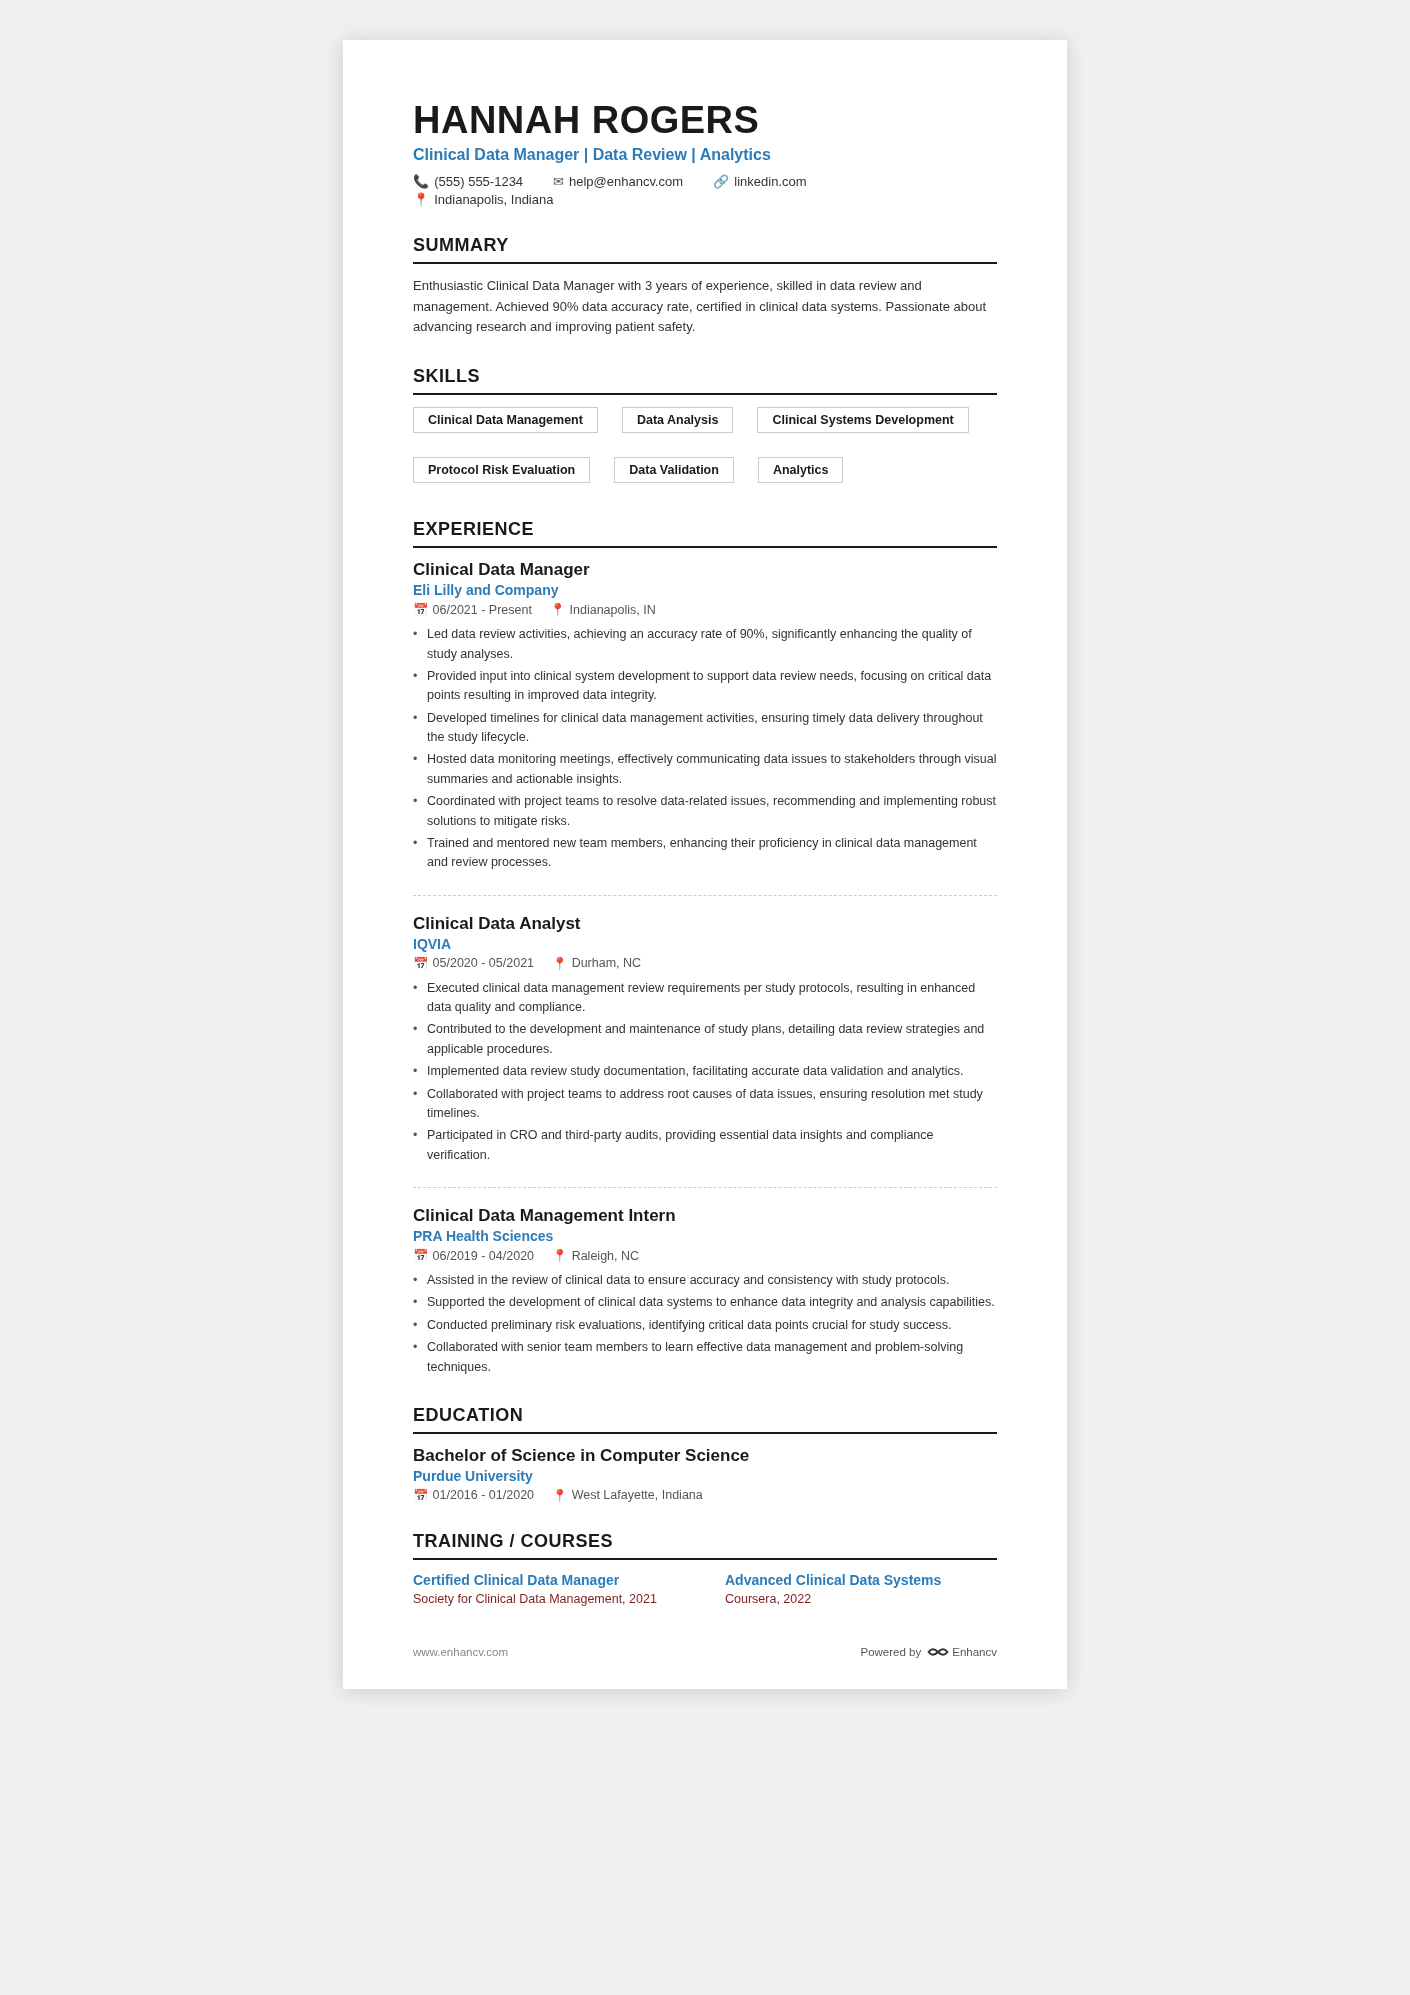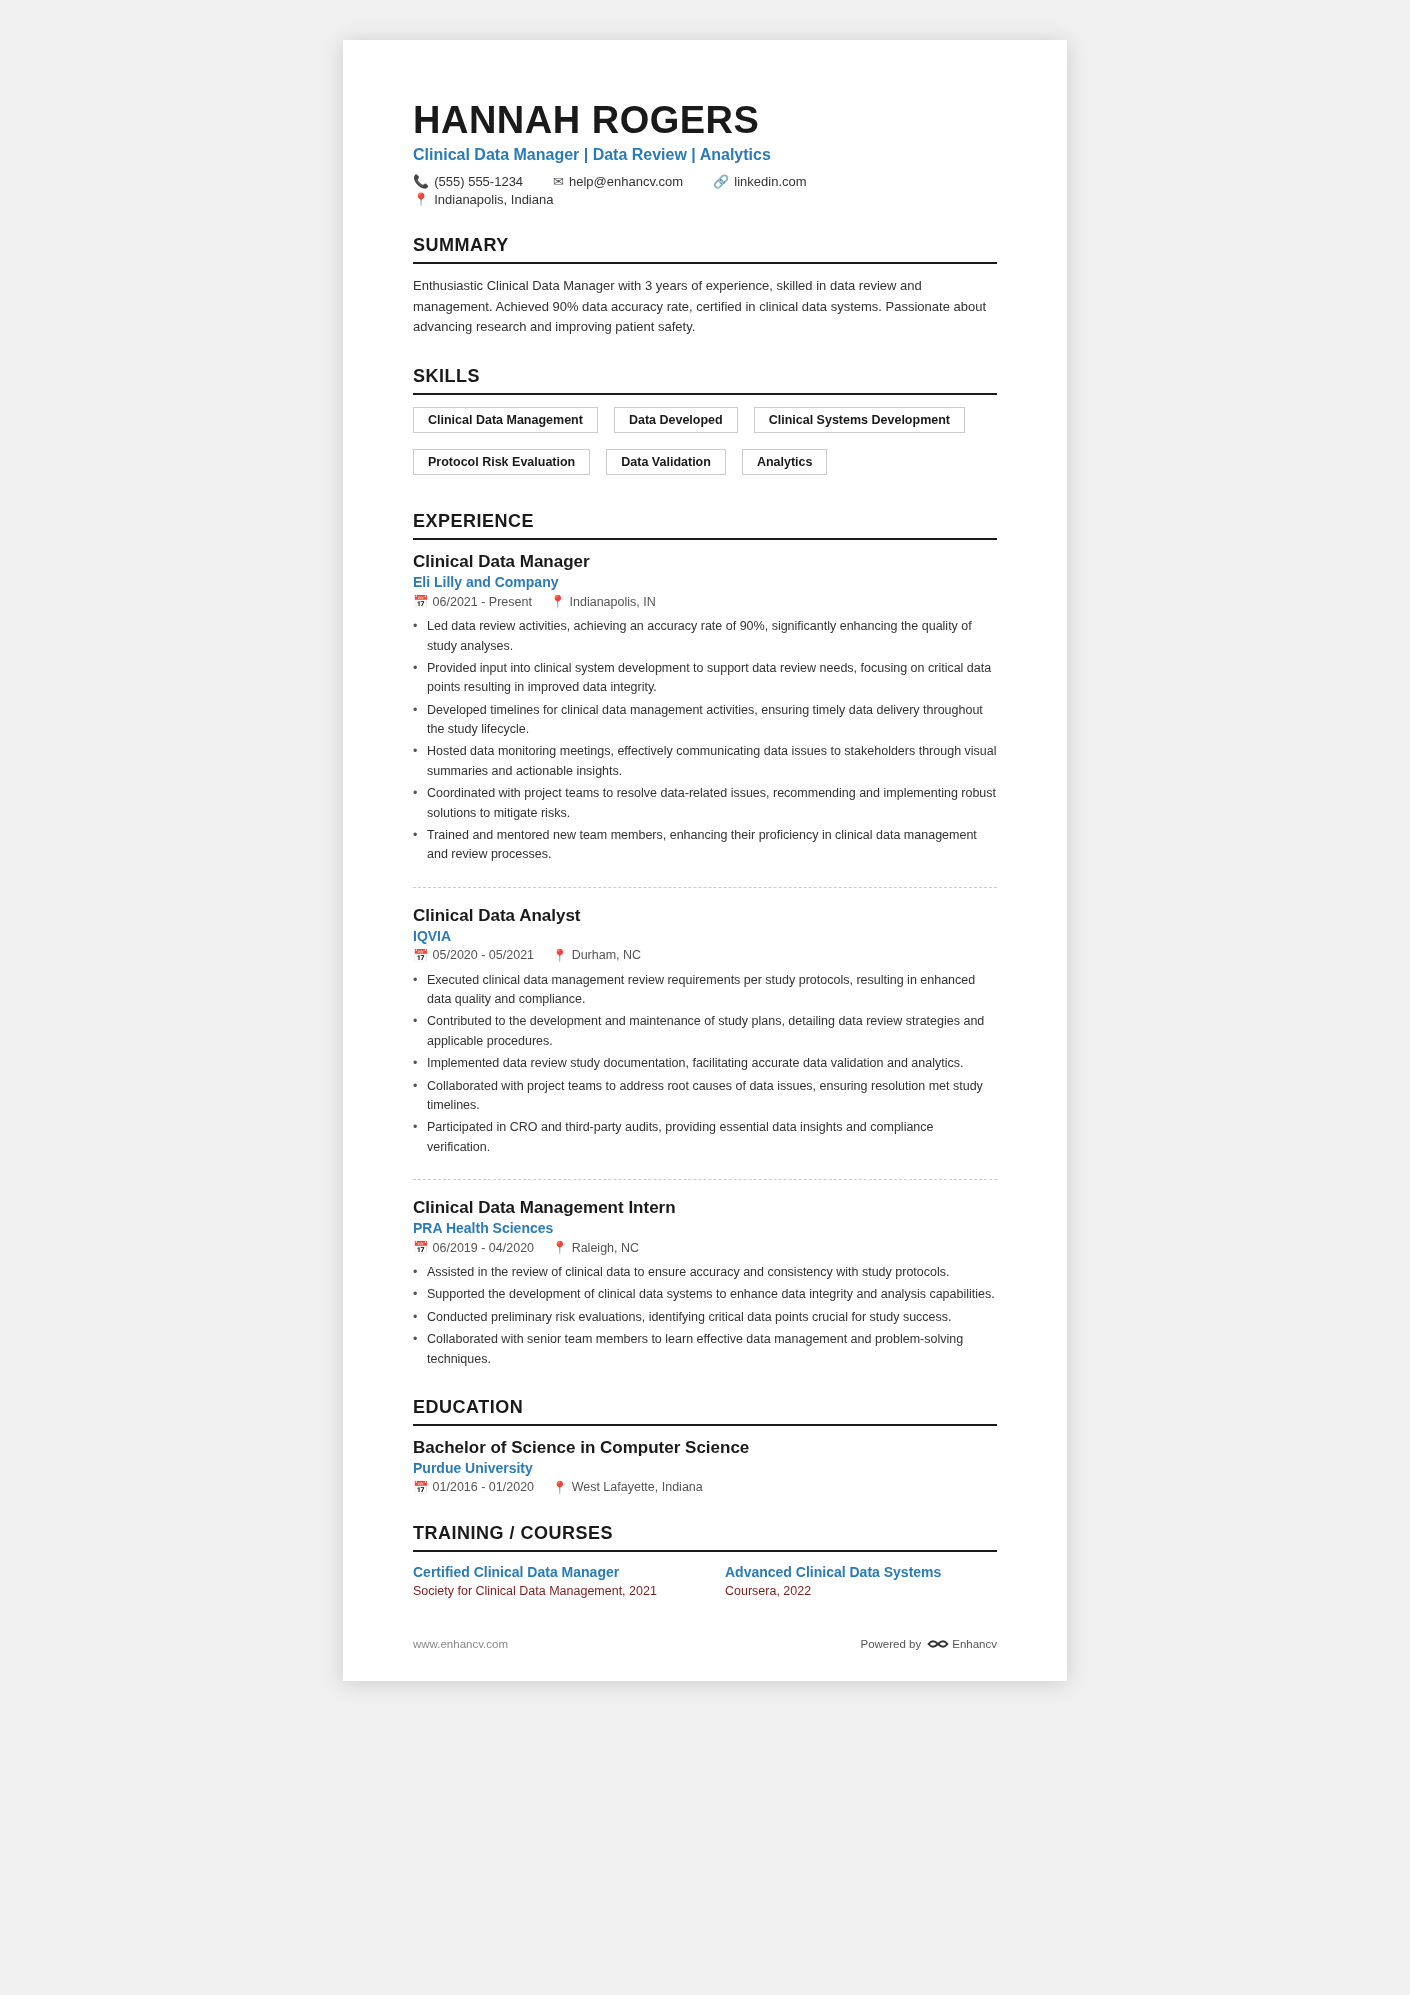--- a/index.html
+++ b/index.html
@@ -67,21 +67,21 @@
     
     .summary-text {
       font-size: 13px;
       color: #333;
       line-height: 1.6;
     }
     
     .skills-container {
       display: flex;
       flex-wrap: wrap;
-      gap: 8px;
+      gap: 16px;
       text-align: right;
     }
     .skill-tag {
       font-size: 12.5px;
       font-weight: 700;
       color: #1a1a1a;
       padding: 5px 14px;
       border: 1.5px solid #ccc;
       margin-right: 8px;
       margin-bottom: 8px;
@@ -241,21 +241,21 @@
 
   <div class="section">
     <div class="section-title">SUMMARY</div>
     <p class="summary-text">Enthusiastic Clinical Data Manager with 3 years of experience, skilled in data review and management. Achieved 90% data accuracy rate, certified in clinical data systems. Passionate about advancing research and improving patient safety.</p>
   </div>
 
   <div class="section">
     <div class="section-title">SKILLS</div>
     <div class="skills-container">
     <div class="skill-tag">Clinical Data Management</div>
-        <div class="skill-tag">Data Developed</div>
+        <div class="skill-tag">Data Analysis</div>
         <div class="skill-tag">Clinical Systems Development</div>
         <div class="skill-tag">Protocol Risk Evaluation</div>
         <div class="skill-tag">Data Validation</div>
         <div class="skill-tag">Analytics</div>
       </div>
   </div>
 
   <div class="section">
     <div class="section-title">EXPERIENCE</div>
     <div id="jobs-container">

